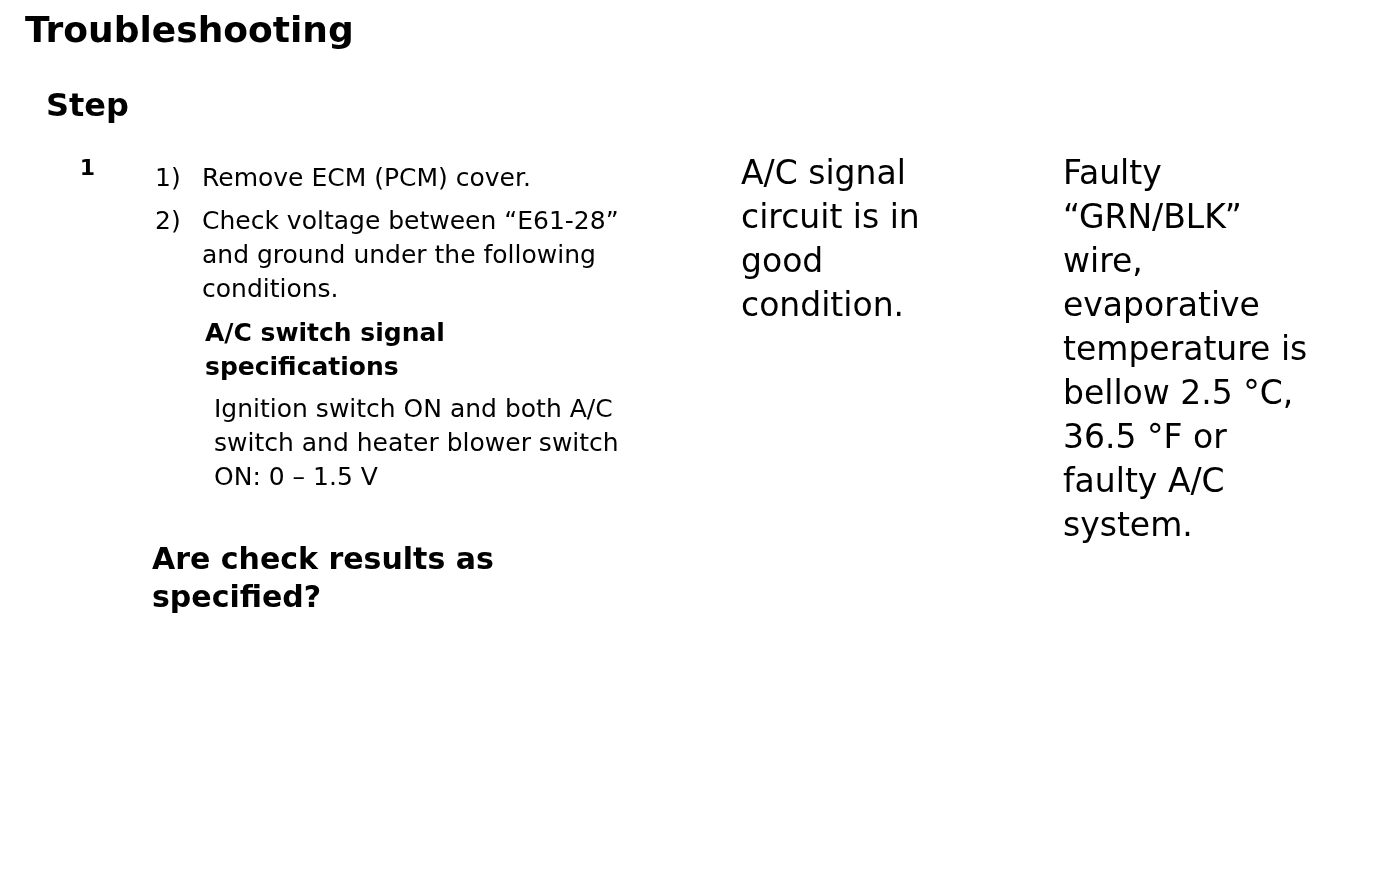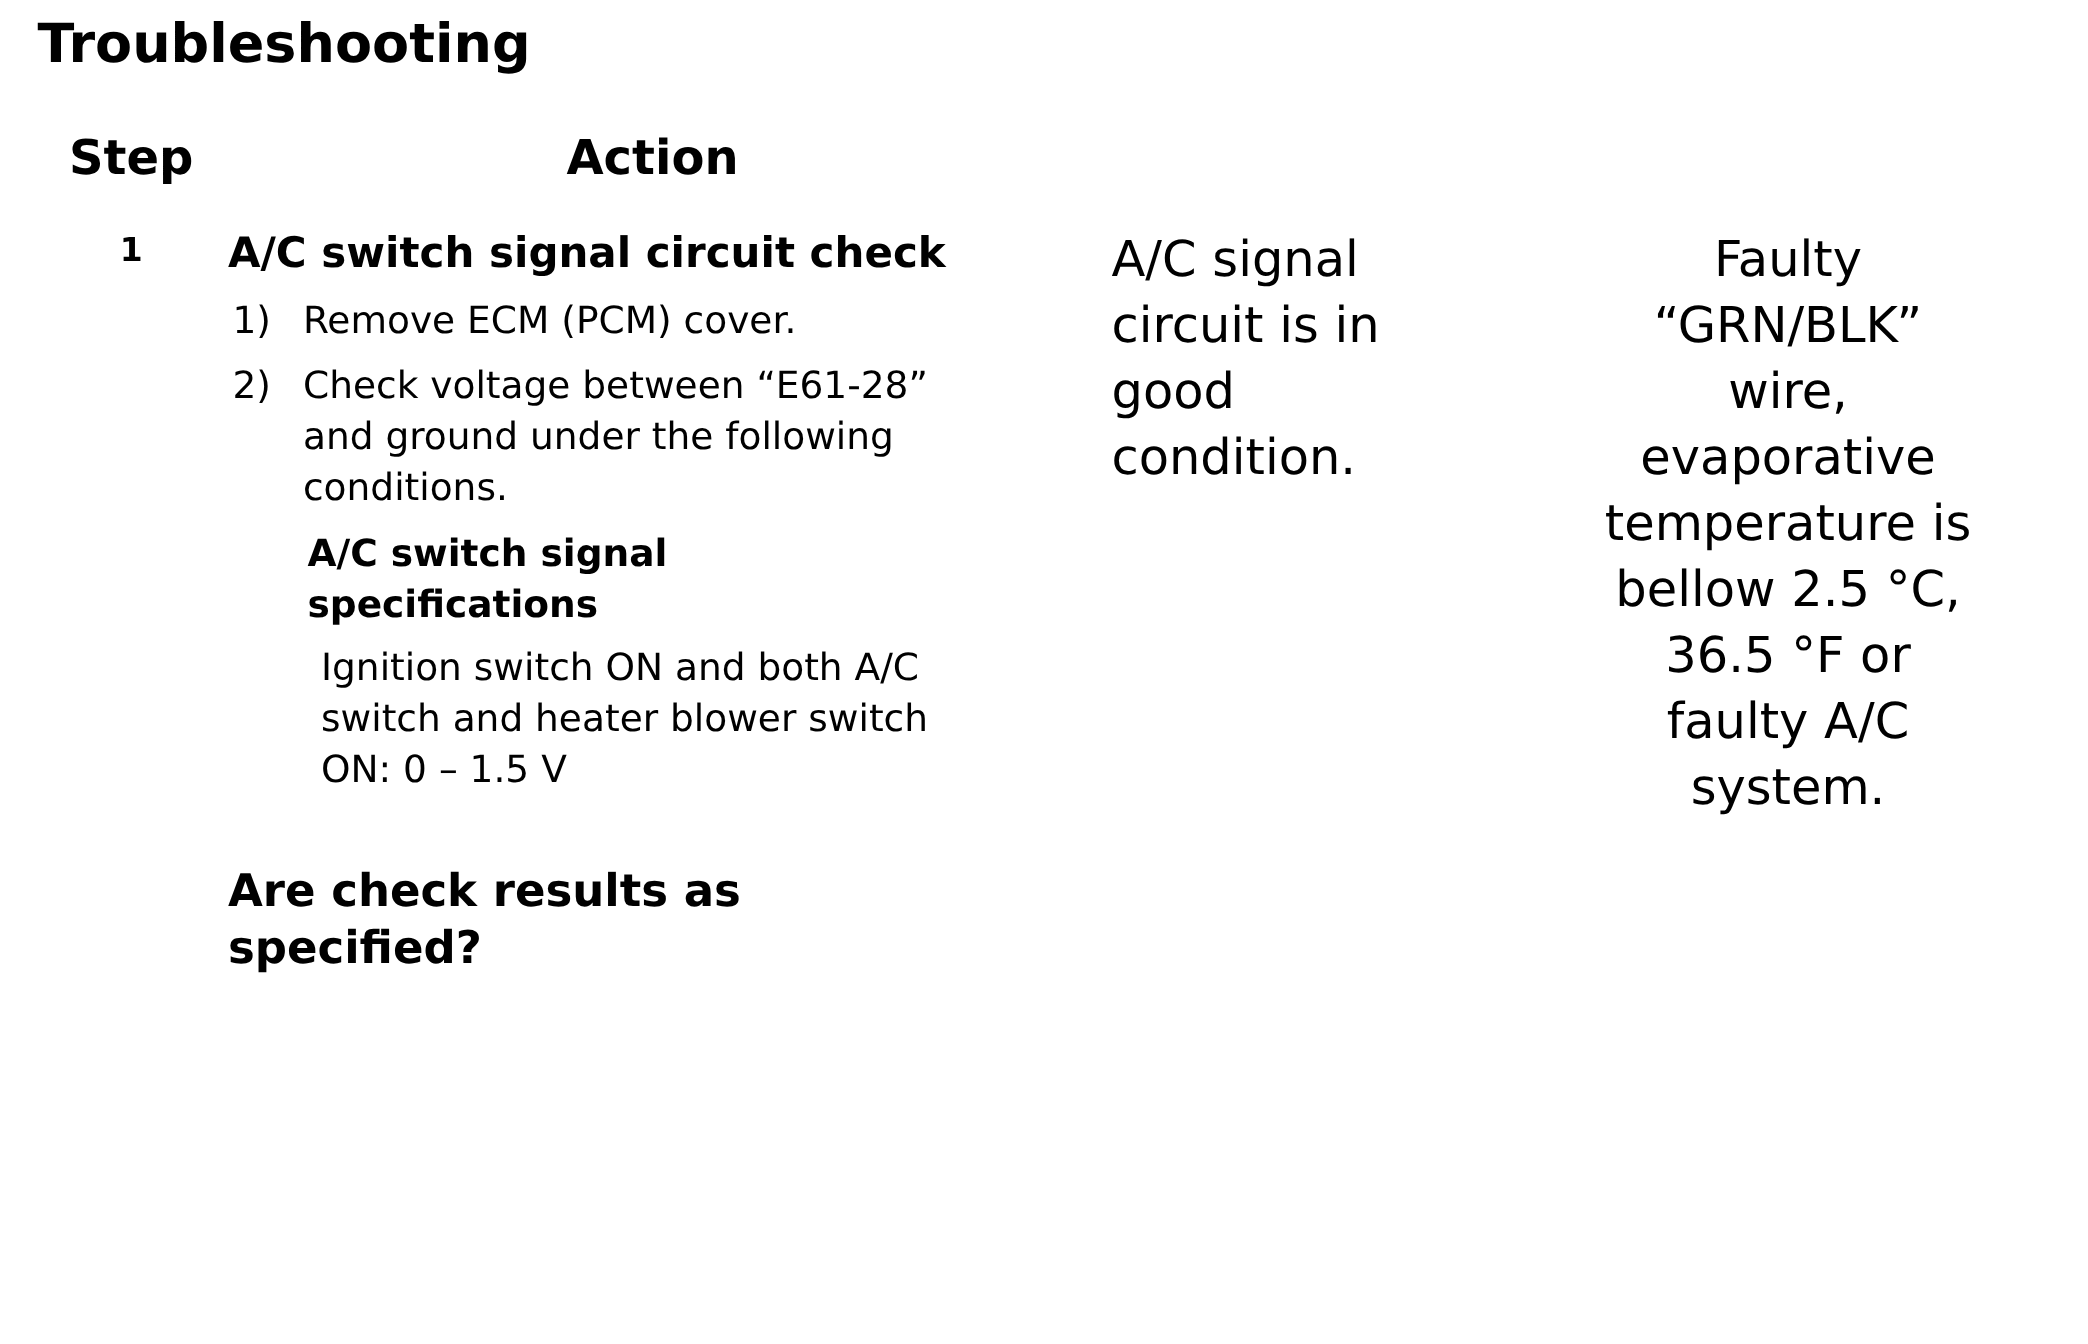--- a/index.html
+++ b/index.html
@@ -44,21 +44,21 @@
   .td { vertical-align: top; }
   .cell-step {
     text-align: center;
     font-size: 22px;
     font-weight: bold;
     line-height: 30px;
     padding-top: 2px;
   }
   .cell-action { padding-left: 12px; }
   .cell-yes { padding-left: 11px; }
-  .cell-no { padding-left: 13px; text-align: center; }
+  .cell-no { padding-left: 13px; }
 
   .action-heading {
     margin: 0;
     font-size: 28px;
     font-weight: bold;
     line-height: 36px;
   }
   .step-list {
     margin: 10px 0 0 0;
     padding: 0;
@@ -111,29 +111,27 @@
 <body>
 
 <div class="page">
 
   <h1 class="doc-title">Troubleshooting</h1>
 
   <div class="ts-table">
 
     <div class="grid-row header-row">
       <div class="th">Step</div>
-      <div class="th">Action</div>
     </div>
 
     <div class="grid-row content-row">
 
       <div class="td cell-step">1</div>
 
       <div class="td cell-action">
-        <h2 class="action-heading">A/C switch signal circuit check</h2>
 
         <ol class="step-list">
           <li class="step-item">
             <span class="marker">1)</span>
             <span>Remove ECM (PCM) cover.</span>
           </li>
           <li class="step-item">
             <span class="marker">2)</span>
             <span>Check voltage between “E61-28” and ground under the following conditions.</span>
           </li>

